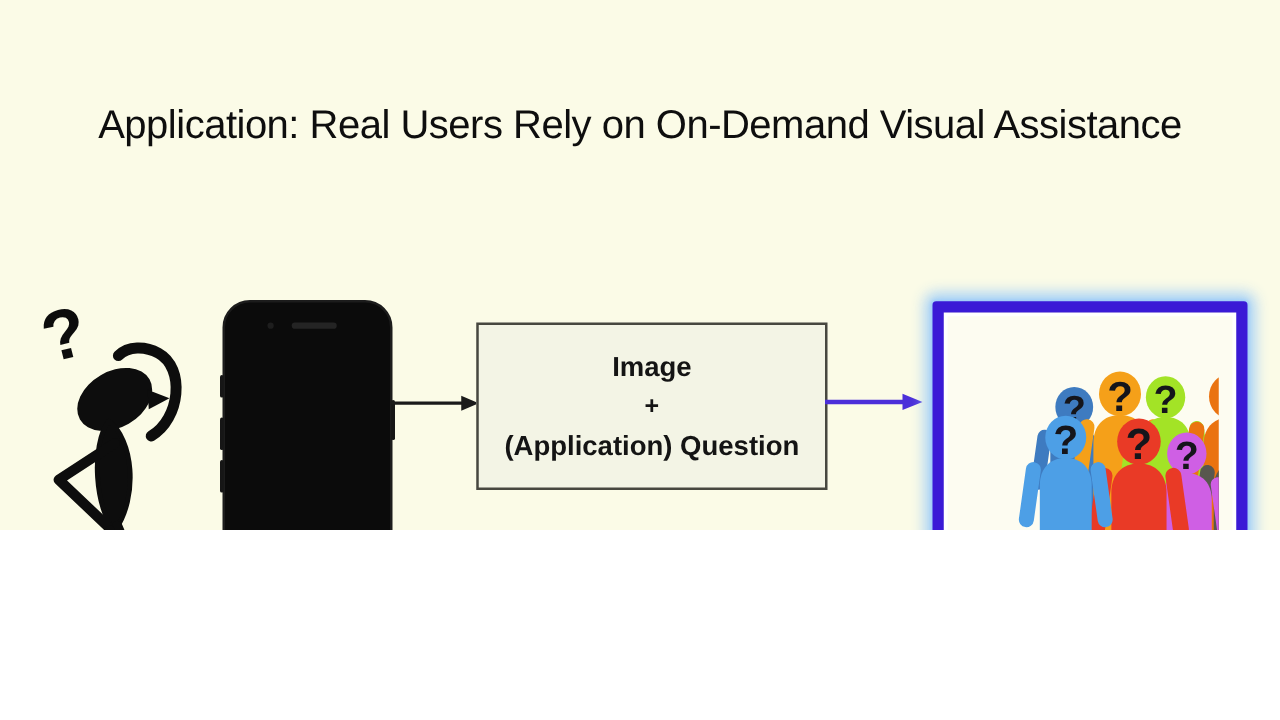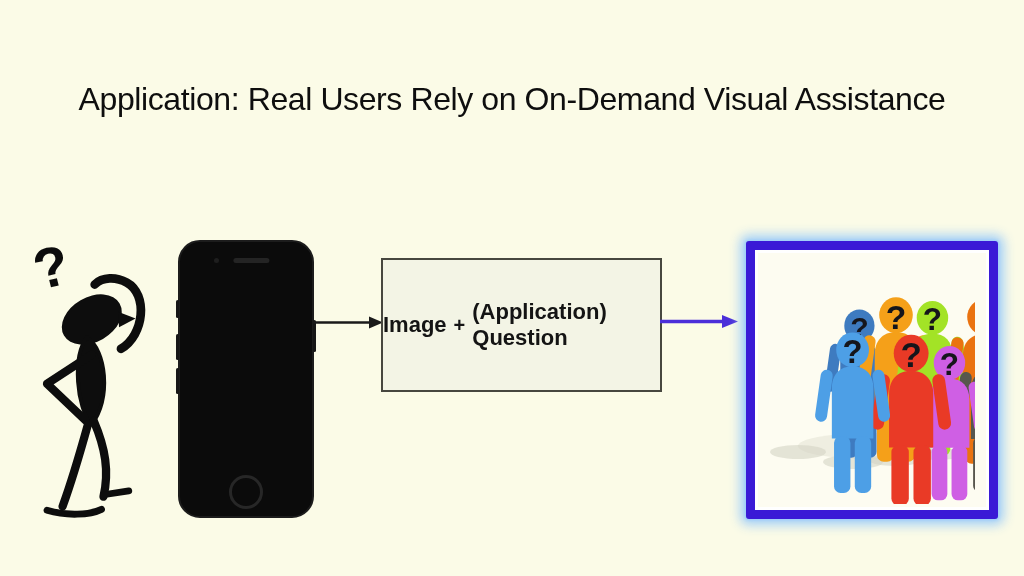--- a/index.html
+++ b/index.html
@@ -1,20 +1,20 @@
 <!DOCTYPE html>
 <html><head>
 <meta charset="utf-8">
 <style>
   * { margin:0; padding:0; box-sizing:border-box; }
   html,body { width:1024px; height:576px; }
   body { font-family:"Liberation Sans", sans-serif; }
 
   .stage {
-    position:relative; width:1024px; height:576px;
+    position:relative; width:1024px; height:424px;
     background:#FBFBE7; overflow:hidden;
   }
 
   .slide-title {
     position:absolute; top:81px; left:0; right:0;
     text-align:center;
     font-size:32px; letter-spacing:-0.4px;
     color:#0e0e0e;
     font-family:"Liberation Sans", sans-serif;
   }
@@ -52,21 +52,21 @@
   .arrow { position:absolute; }
   .arrow-1 { left:312px; top:315px; }
   .arrow-2 { left:660px; top:313px; }
 
   
   .input-box {
     position:absolute; left:381px; top:258px;
     width:281px; height:134px;
     background:#F3F4E5;
     border:2px solid #47473f;
-    display:flex; 
+    display:flex; flex-direction:column;
     align-items:center; justify-content:center;
     gap:7px;
     color:#141414; font-weight:bold;
   }
   .input-box .line  { font-size:22px; }
   .input-box .plus  { font-size:20px; }
 
   
   .crowd-panel {
     position:absolute; left:746px; top:241px;

